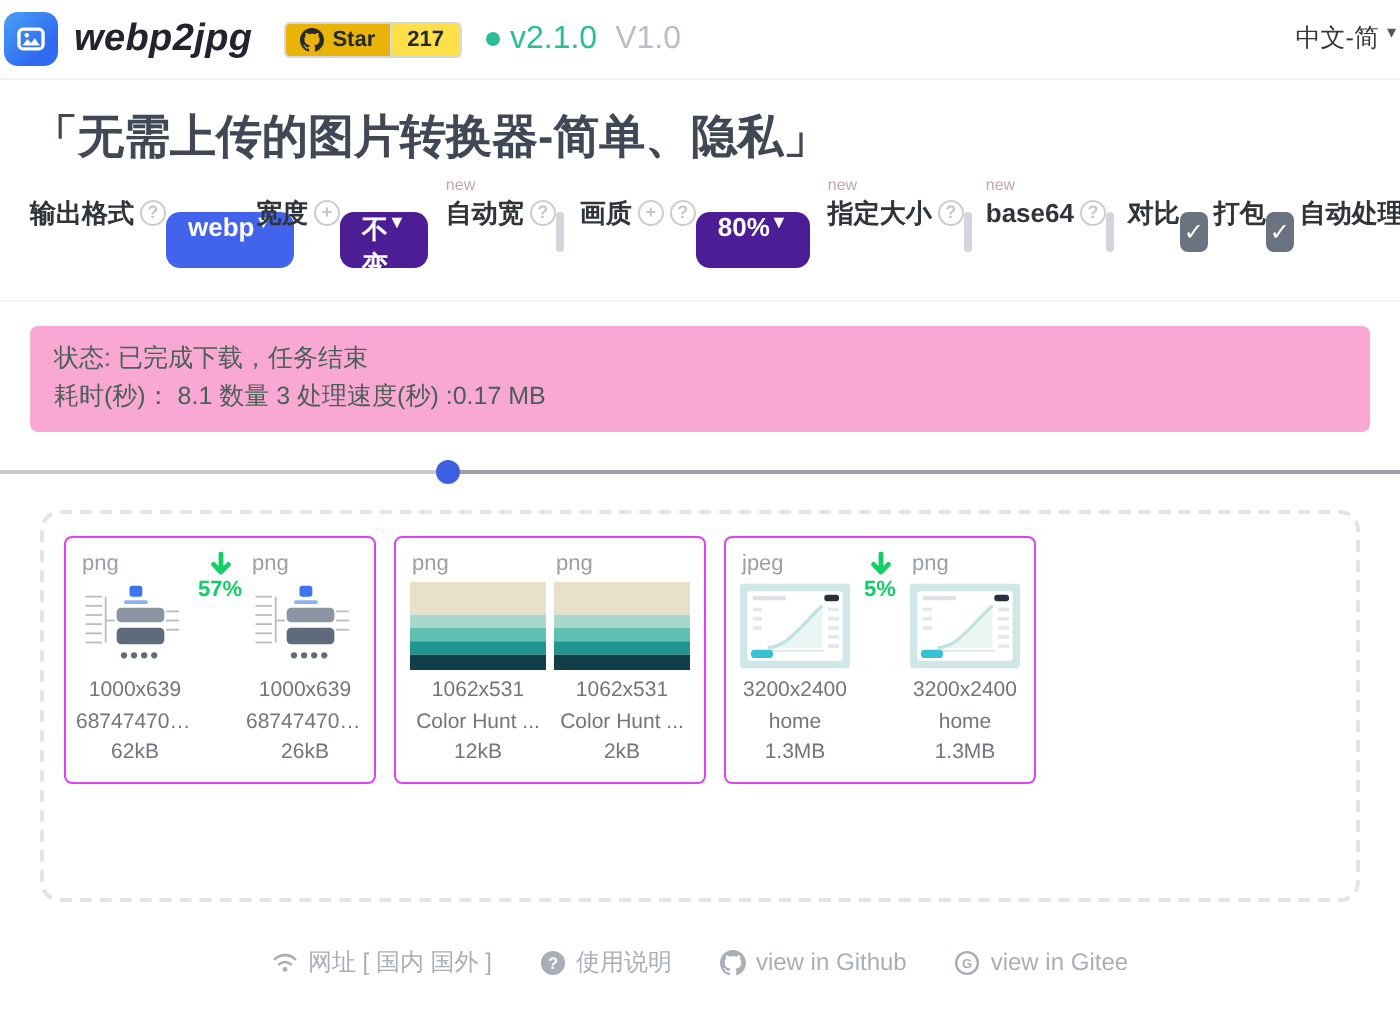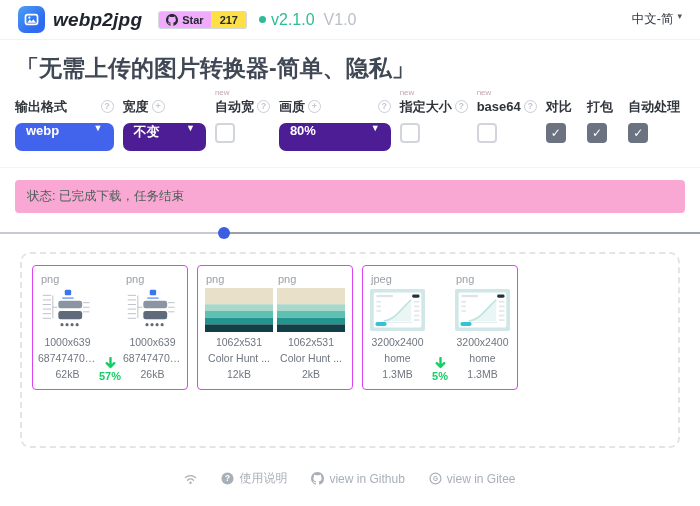--- a/index.html
+++ b/index.html
@@ -1,46 +1,46 @@
 <!DOCTYPE html>
 <html><head>
 <meta charset="utf-8">
 <style>
   * { margin:0; padding:0; box-sizing:border-box; }
   html,body { width:700px; height:506px; overflow:hidden; background:#fff;
     font-family:"Liberation Sans","DejaVu Sans",sans-serif; color:#374151; }
 
   
-  .topbar { height:40px; display:flex; align-items:center; padding:0 18px;
+  .topbar { height:40px; display:flex; align-items:center; padding:0 2px;
     border-bottom:1px solid #f1f2f4; }
   .logo { width:27px; height:27px; border-radius:7px;
     background:linear-gradient(135deg,#4aa0f5 0%,#2f6bf0 70%); display:flex;
     align-items:center; justify-content:center; flex:0 0 auto; }
   .app-title { font-size:19px; font-weight:800; font-style:italic; color:#20242e;
     margin-left:8px; letter-spacing:.2px; }
   .star-badge { display:flex; margin-left:16px; font-size:11px; font-weight:700; color:#24292e; }
-  .star-left { display:flex; align-items:center; gap:4px; background:#f0abfc;
+  .star-left { display:flex; align-items:center; gap:4px; background:#eab308;
     border:1px solid #d5d9de; border-radius:3px 0 0 3px; padding:2px 7px; }
   .star-right { background:#fde047; border:1px solid #d5d9de; border-left:none;
     border-radius:0 3px 3px 0; padding:2px 8px; }
   .version { display:flex; align-items:center; margin-left:12px; gap:5px; font-size:16px; }
   .vdot { width:7px; height:7px; border-radius:50%; background:#2dbd96; }
   .v-primary { color:#2dbd96; }
   .v-secondary { color:#b9bec7; margin-left:4px; }
   .lang { margin-left:auto; font-size:12.5px; font-weight:400; color:#33383f;
     display:flex; align-items:flex-start; gap:4px; cursor:pointer; }
   .lang .caret { font-size:9px; color:#555; }
 
   
   .page-title { padding:13px 16px 4px; font-size:23px; font-weight:700; color:#414855; }
 
   
   .controls { display:flex; align-items:flex-start; padding:10px 15px 16px;
     border-bottom:1px solid #f3f4f6; }
-  .ctrl { display:flex; flex-direction:column; position:relative; margin-right:9px; }
+  .ctrl { display:flex; flex-direction:row; position:relative; margin-right:9px; }
   .lbl-row { display:flex; align-items:center; gap:3px; height:17px;
     font-size:13px; font-weight:700; color:#30343b; white-space:nowrap; }
   .new-badge { position:absolute; top:-9px; left:0; font-size:8px; font-weight:400;
     color:#c2a7ab; line-height:1; }
   .hicon { width:13px; height:13px; border:1px solid #c9cdd5; border-radius:50%;
     color:#c3c8d0; font-size:9px; font-weight:700; display:flex; align-items:center;
     justify-content:center; line-height:1; cursor:pointer; flex:0 0 auto; }
   .hicon.right { margin-left:auto; }
   .select { margin-top:8px; height:28px; border-radius:7px; color:#fff; font-size:13px;
     font-weight:700; display:flex; justify-content:space-between;
@@ -69,21 +69,21 @@
     border-radius:10px; padding:11px 10px; display:flex; align-items:flex-start; gap:9px; }
   .card { background:#fff; border:1px solid #d946ef; border-radius:4px;
     width:156px; padding:7px 5px 6px; display:flex; }
   .half { flex:1; text-align:center; min-width:0; }
   .fmt { text-align:left; font-size:11px; color:#9aa0a8; margin:0 0 3px 3px; }
   .thumb { height:44px; margin:0 2px 3px; overflow:hidden; }
   .thumb svg { display:block; width:100%; height:100%; }
   .meta { font-size:10.5px; color:#6f7680; line-height:1.5; white-space:nowrap;
     overflow:hidden; text-overflow:ellipsis; }
   .mid { width:26px; display:flex; flex-direction:column; align-items:center;
-    justify-content:flex-end; padding-bottom:1px; }
+    padding-bottom:1px; }
   .pct { font-size:11px; font-weight:800; color:#13ce66; }
   .arrow-down { margin-bottom:1px; }
 
   
   .footer { margin-top:22px; text-align:center; color:#a9afb9; font-size:12px; }
   .flinks { display:flex; justify-content:center; gap:24px; align-items:center; }
   .flink { display:flex; align-items:center; gap:5px; cursor:pointer; }
 </style>
 </head>
 <body>
@@ -199,20 +199,21 @@
   <div class="ctrl" style="width:60px; margin-right:0">
     <div class="lbl-row">
       <span>自动处理</span>
     </div>
     <div class="checkbox checked">✓</div>
   </div>
 </div>
 
 <div class="status">
   <div>状态: 已完成下载，任务结束</div>
+  <div>耗时(秒)： 8.1 数量 3 处理速度(秒) :0.17 MB</div>
 </div>
 
 <div class="slider">
   <div class="track"></div>
   <div class="track-right" id="trackRight" style="width: 68%;"></div>
   <div class="handle" id="sliderHandle" style="left: calc(32% - 6px);"></div>
 </div>
 
 <div class="dropzone" id="cards">
     <div class="card">
@@ -390,20 +391,21 @@
 <div class="footer">
   <div class="flinks" id="footerLinks">
       <span class="flink">
         <svg width="13" height="12" viewBox="0 0 14 12">
           <g fill="none" stroke="#a9afb9" stroke-width="1.4" stroke-linecap="round">
             <path d="M1.5 4.5a8 8 0 0 1 11 0"></path>
             <path d="M3.8 7.3a4.6 4.6 0 0 1 6.4 0"></path>
           </g>
           <circle cx="7" cy="10" r="1.3" fill="#a9afb9"></circle>
         </svg>
+        <span>网址 [ 国内 国外 ]</span>
       </span>
       <span class="flink">
         <svg width="13" height="13" viewBox="0 0 14 14">
           <circle cx="7" cy="7" r="6.5" fill="#a9afb9"></circle>
           <text x="7" y="10.2" font-size="9" font-weight="bold" fill="#fff" text-anchor="middle">?</text>
         </svg>
         <span>使用说明</span>
       </span>
       <span class="flink">
         <svg width="13" height="13" viewBox="0 0 16 16">

